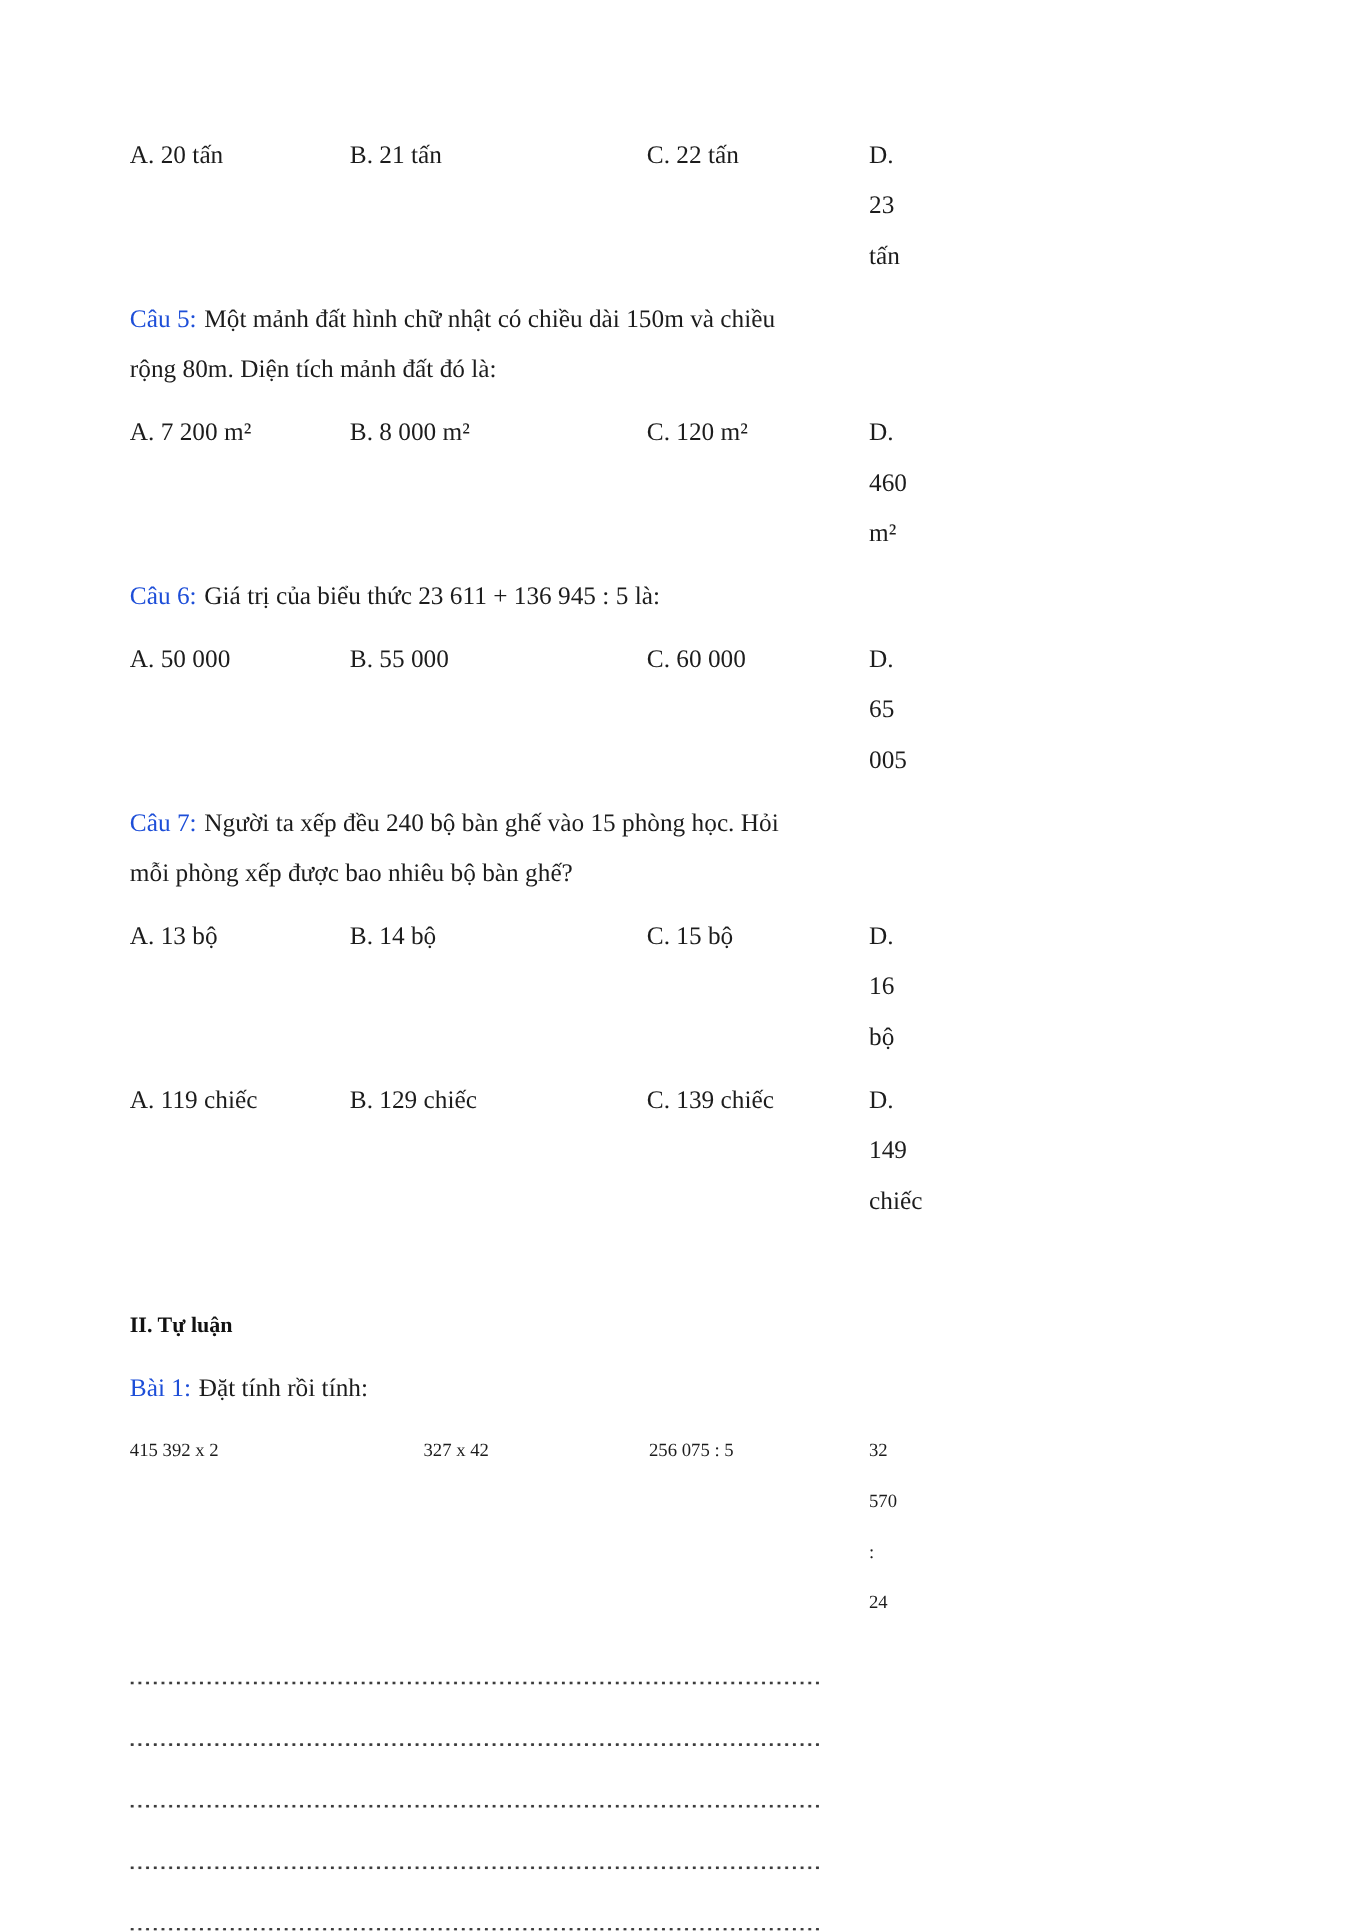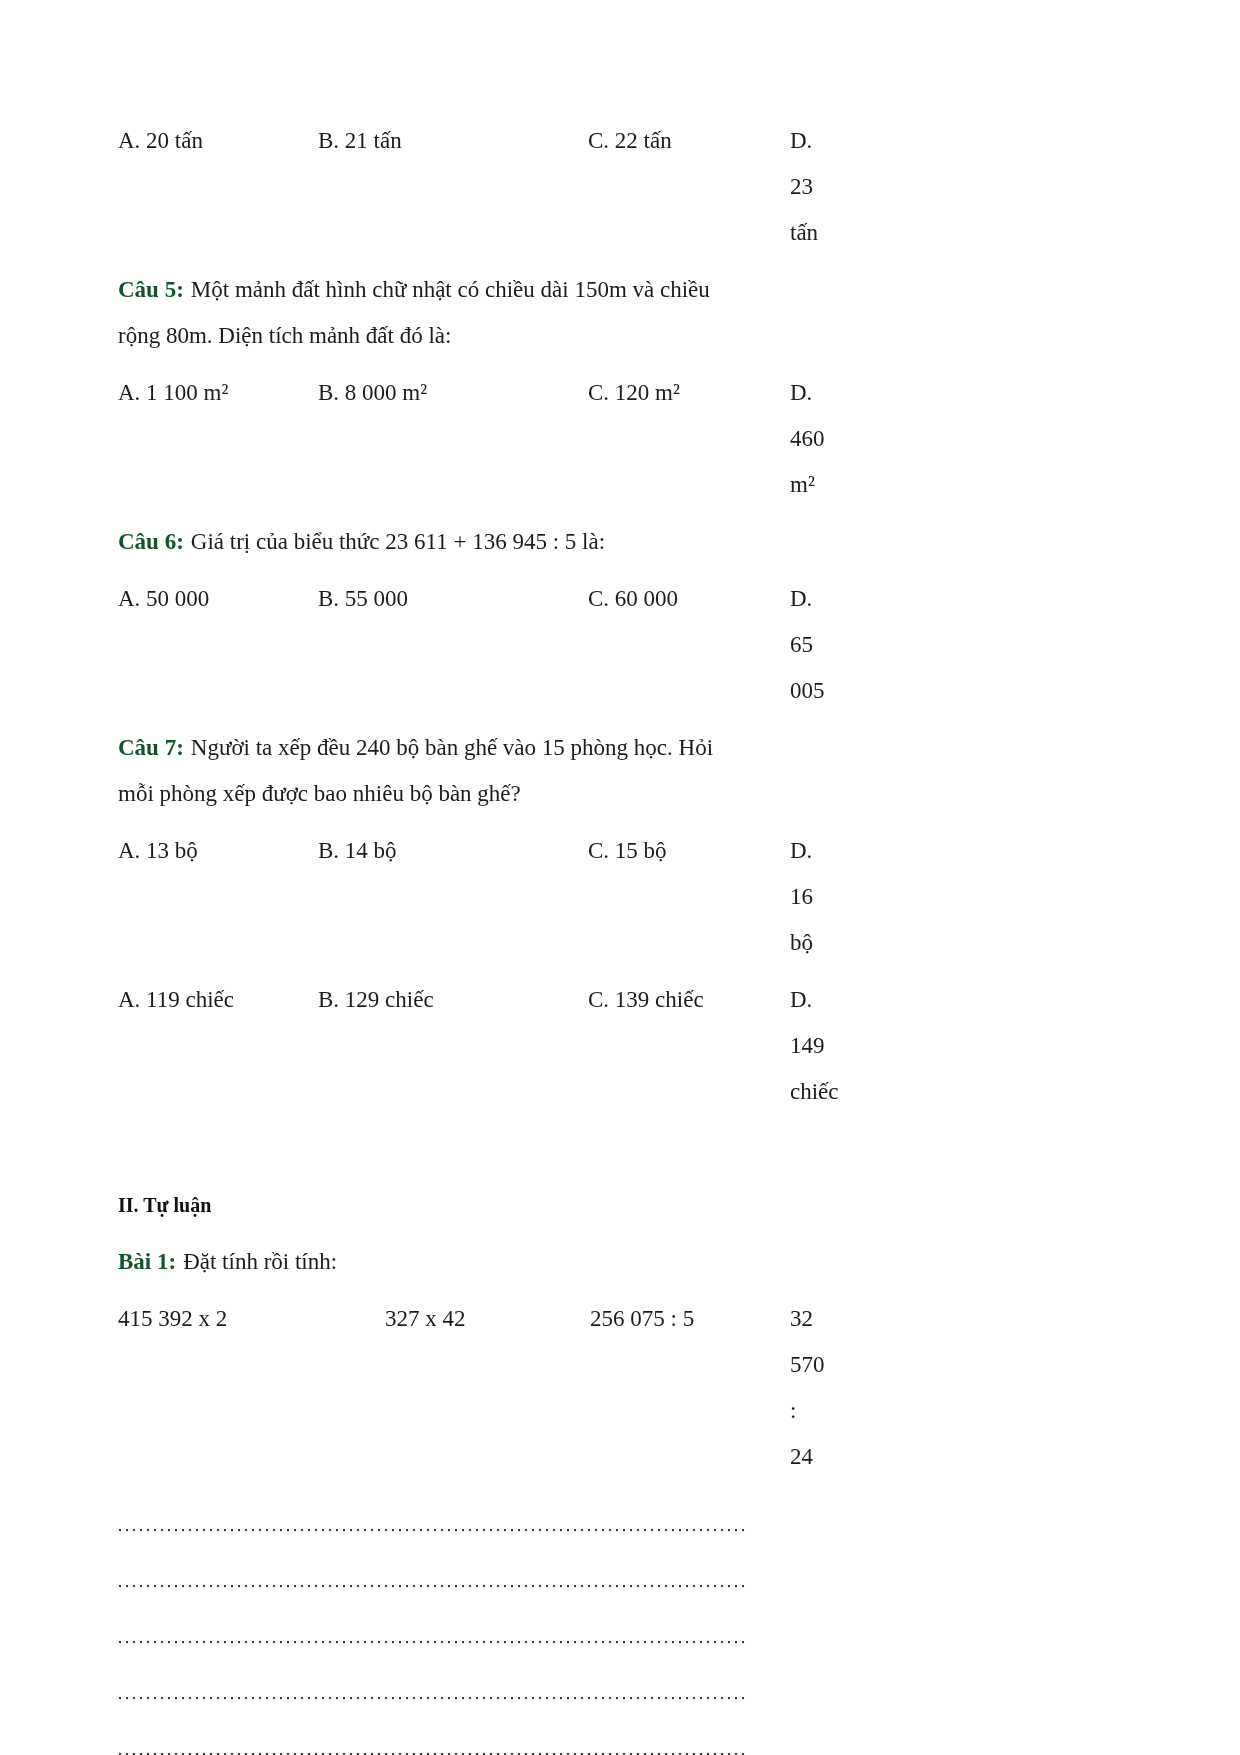--- a/index.html
+++ b/index.html
@@ -21,35 +21,35 @@
     height: 1755px;
     padding: 118px 255px 60px 118px;
   }
   .para {
     font-size: 23px;
     line-height: 46px;
     margin: 0 0 11px 0;
     text-align: left;
   }
   .qlabel {
-    font-weight: bold;
-    color: #14532d;
+    font-weight: normal;
+    color: #1d4ed8;
     margin-right: 7px;
   }
   .options-row {
     display: grid;
     grid-template-columns: 200px 270px 202px 1fr;
     font-size: 23px;
     line-height: 46px;
     margin: 0 0 11px 0;
   }
   .problems-row {
     display: grid;
     grid-template-columns: 267px 205px 200px 1fr;
-    font-size: 23px;
+    font-size: 17px;
     line-height: 46px;
     margin: 0 0 11px 0;
   }
   .section-title {
     font-size: 20px;
     font-weight: bold;
     line-height: 46px;
     margin: 67px 0 11px 0;
     color: #111;
   }
@@ -71,21 +71,21 @@
 
   <div class="options-row">
     <span>A. 20 tấn</span>
     <span>B. 21 tấn</span>
     <span>C. 22 tấn</span>
     <span>D. 23 tấn</span>
   </div>
 
   <p class="para"><span class="qlabel">Câu 5:</span><span>Một mảnh đất hình chữ nhật có chiều dài 150m và chiều rộng 80m. Diện tích mảnh đất đó là:</span></p>
   <div class="options-row">
-    <span>A. 1 100 m²</span>
+    <span>A. 7 200 m²</span>
     <span>B. 8 000 m²</span>
     <span>C. 120 m²</span>
     <span>D. 460 m²</span>
   </div>
 
   <p class="para"><span class="qlabel">Câu 6:</span><span>Giá trị của biểu thức 23 611 + 136 945 : 5 là:</span></p>
   <div class="options-row">
     <span>A. 50 000</span>
     <span>B. 55 000</span>
     <span>C. 60 000</span>

